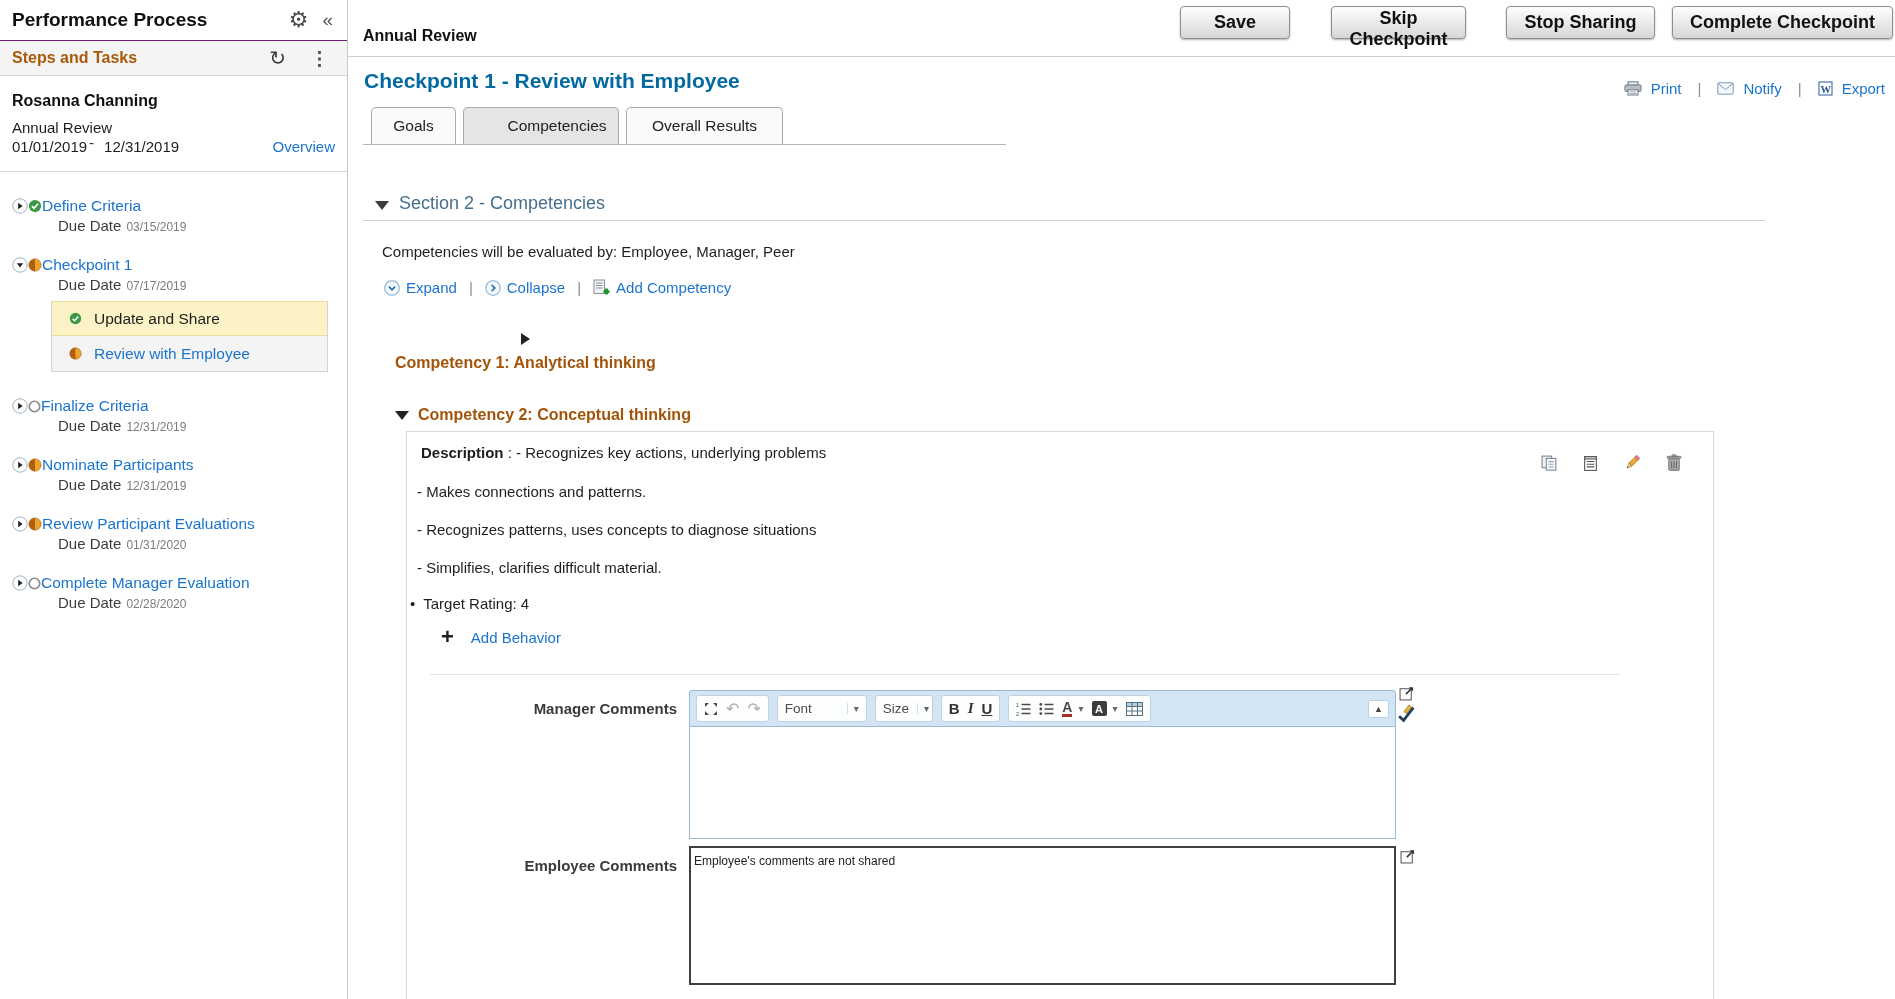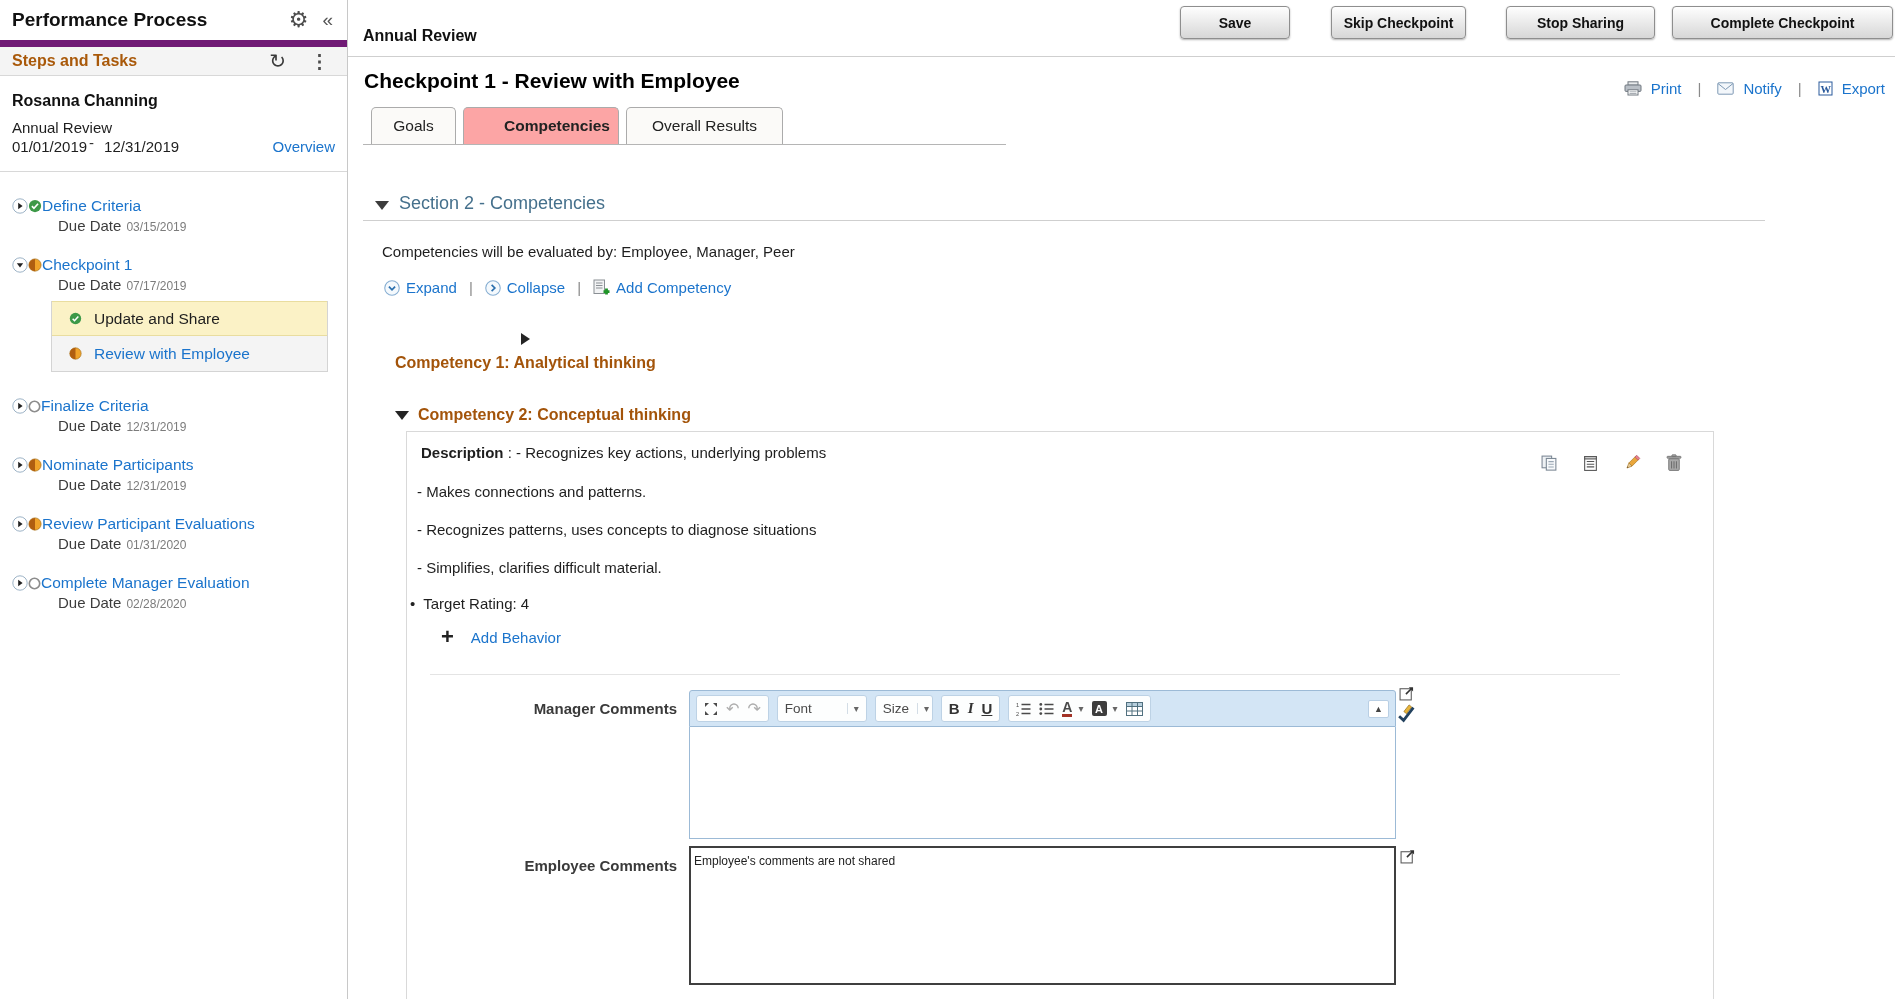--- a/index.html
+++ b/index.html
@@ -7,21 +7,21 @@
        font-family:"Liberation Sans",sans-serif;color:#1e1e1e;font-size:15px;}
   a{color:#1b74cc;text-decoration:none;cursor:pointer;}
   .abs{position:absolute;}
 
   
   .sidebar{position:absolute;left:0;top:0;width:348px;height:999px;border-right:1px solid #c8c8c8;box-sizing:border-box;background:#fff;}
   .sb-header{height:40px;display:flex;align-items:center;padding:0 10px 0 12px;}
   .sb-title{font-weight:bold;font-size:19px;flex:1;color:#111;}
   .gear-icon{font-size:22px;color:#4c4c4c;line-height:1;margin-right:14px;cursor:pointer;}
   .chev-collapse{font-size:19px;color:#555;cursor:pointer;margin-right:4px;}
-  .sb-panelbar{height:36px;background:#f4f4f4;border-top:7px solid #701a75;border-bottom:1px solid #d8d8d8;display:flex;align-items:center;padding:8px 12px;box-sizing:border-box;}
+  .sb-panelbar{height:36px;background:#f4f4f4;border-top:1px solid #701a75;border-bottom:1px solid #d8d8d8;display:flex;align-items:center;padding:8px 12px;box-sizing:border-box;}
   .sb-panel-title{color:#a9590a;font-weight:bold;font-size:16px;flex:1;}
   .refresh-icon{font-size:20px;color:#3a3a3a;margin-right:24px;cursor:pointer;line-height:1;}
   .kebab-icon{font-size:19px;color:#4c4c4c;font-weight:bold;cursor:pointer;line-height:1;margin-right:6px;}
   .sb-emp{padding:16px 12px 16px;border-bottom:1px solid #d8d8d8;}
   .emp-name{font-weight:bold;font-size:16px;margin-bottom:9px;color:#111;}
   .emp-type{font-size:15px;margin-bottom:2px;}
   .emp-dates{font-size:15px;display:flex;align-items:baseline;}
   .dash{transform:translateY(-4px);display:inline-block;margin:0 10px 0 2px;color:#333;}
   .overview{margin-left:auto;font-size:15px;}
   .tree{padding:24px 0 0 12px;}
@@ -31,32 +31,32 @@
   .step-link{font-size:15.5px;}
   .due-row{margin-left:46px;margin-top:1px;font-size:15px;color:#3c3c3c;height:19px;}
   .due-date{font-size:12px;color:#7c7c7c;margin-left:5px;}
   .subtasks{margin:6px 0 0 39px;width:277px;border:1px solid #d4d4d4;border-top:none;box-sizing:border-box;}
   .subtask{height:35px;display:flex;align-items:center;padding-left:17px;gap:12px;font-size:15.5px;cursor:pointer;box-sizing:border-box;}
   .subtask.highlight{background:#fbf2c6;border-top:1px solid #e9dd9f;border-bottom:1px solid #e9dd9f;}
   .subtask.selected{background:#f4f4f4;}
   .ico{display:inline-flex;flex:none;line-height:0;}
 
   
-  .btn{position:absolute;top:6px;height:33px;background:linear-gradient(#fefefe,#d7d7d7);border:1px solid #8e8e8e;border-radius:4px;font-weight:bold;font-size:14px;font-family:"Liberation Sans",sans-serif;box-shadow:0 1px 2px rgba(0,0,0,.3);cursor:pointer;color:#111;}
+  .btn{position:absolute;top:6px;height:33px;background:linear-gradient(#fefefe,#d7d7d7);border:1px solid #8e8e8e;border-radius:4px;font-weight:bold;font-size:18px;font-family:"Liberation Sans",sans-serif;box-shadow:0 1px 2px rgba(0,0,0,.3);cursor:pointer;color:#111;}
 
   
   .context-title{left:363px;top:27px;font-size:16px;font-weight:bold;color:#111;}
   .hdr-rule{left:348px;right:0;top:56px;border-top:1px solid #cfcfcf;}
-  .page-title{left:364px;top:69px;font-size:21px;font-weight:bold;color:#000000;}
+  .page-title{left:364px;top:69px;font-size:21px;font-weight:bold;color:#0369a1;}
   .doc-actions{right:10px;top:80px;display:flex;align-items:center;gap:9px;font-size:15px;}
   .pipe{color:#8a8a8a;margin:0 7px;}
   
   .tabs{left:371px;top:107px;display:flex;gap:7px;}
   .tab{height:37px;box-sizing:border-box;border:1px solid #ababab;border-bottom:none;border-radius:5px 5px 0 0;background:#fbfaf8;font-size:15.5px;display:flex;align-items:center;justify-content:center;cursor:pointer;color:#222;}
-  .tab.active{background:#fca5a5;font-weight:bold;padding-left:32px;}
+  .tab.active{background:#e5e5e5;font-weight:normal;padding-left:32px;}
   .tabs-rule{left:363px;top:144px;width:643px;border-top:1px solid #b5b5b5;}
 
   
   .tri-down{width:0;height:0;border-left:7px solid transparent;border-right:7px solid transparent;border-top:9px solid #3c3c3c;}
   .tri-right{width:0;height:0;border-top:6px solid transparent;border-bottom:6px solid transparent;border-left:9px solid #242424;}
   .section-title{left:399px;top:193px;font-size:18px;color:#45708c;}
   .section-rule{left:363px;top:220px;width:1402px;border-top:1px solid #cfcfcf;}
   .evaluated{left:382px;top:243px;font-size:15px;}
   .actions-row{left:384px;top:279px;display:flex;align-items:center;font-size:15px;}
   .actions-row a{margin-left:6px;}

